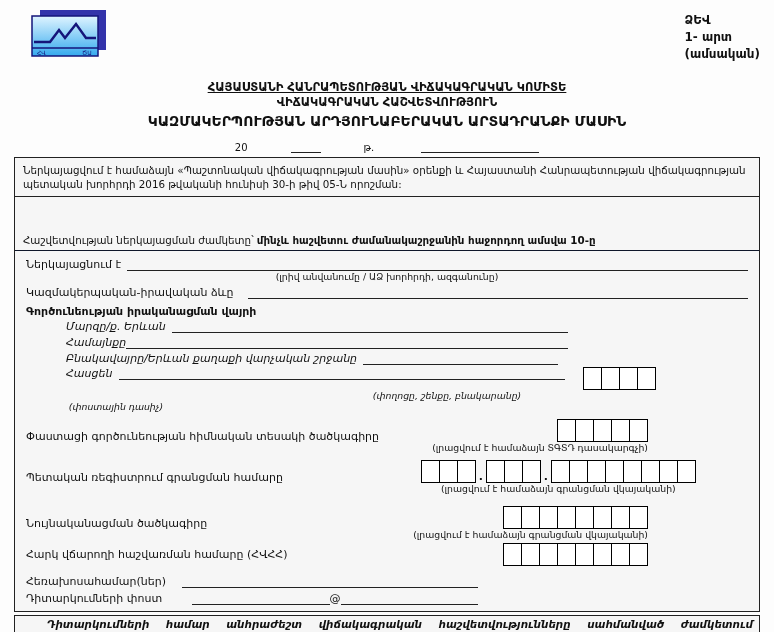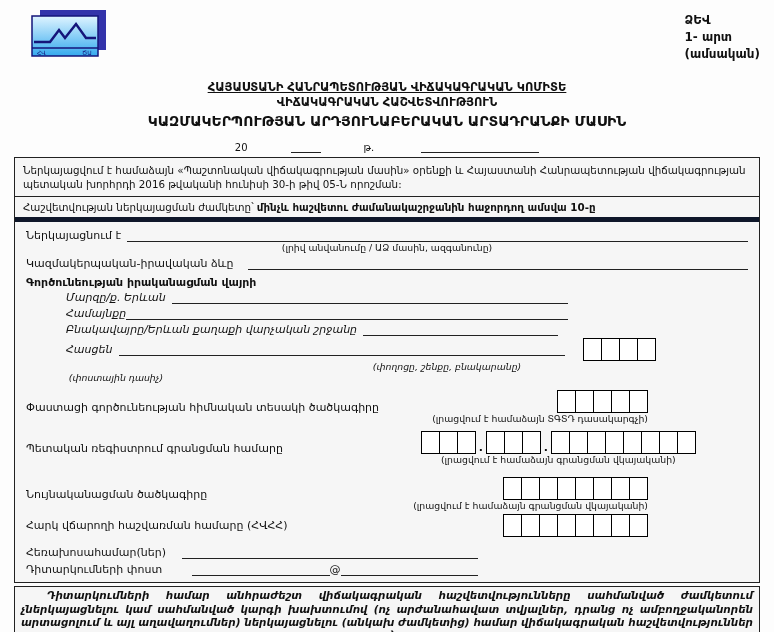--- a/index.html
+++ b/index.html
@@ -24,25 +24,25 @@
   .t3 { font-weight:bold; font-size:14px; line-height:19px; margin-top:2px; }
 
   .yearline { display:flex; justify-content:center; align-items:flex-end; margin-top:6px; font-size:10px; height:16px;gap:39px; }
   .blank { display:inline-block; border-bottom:1px solid #222; height:14px; }
   .yearline .b1 { width:30px; margin:0 4px; }
   .yearline .b2 { width:118px; margin-left:8px; }
 
   
   .mainbox { border:1px solid #222; background:#f6f6f6; margin-top:4px; }
   .introrow { border-bottom:1px solid #222; padding:5px 8px; font-size:10.3px; line-height:14px; }
-  .deadlinerow { border-bottom:5px solid #0f172a; padding:3px 8px; font-size:10.3px; line-height:14px; }
+  .deadlinerow { border-bottom:1px solid #0f172a; padding:3px 8px; font-size:10.3px; line-height:14px;margin-top:33px; }
   .deadlinerow b { font-weight:bold; }
 
   .fields { padding:7px 11px 6px 11px; font-size:11px; }
-  .frow { display:flex; align-items:center; }
+  .frow { display:flex; align-items:flex-start; }
   .frow .lbl { white-space:nowrap; }
   .frow .line { flex:1; border-bottom:1px solid #222; height:13px; margin-left:6px; }
   .cap { font-size:9.3px; color:#111; }
   .capcenter { text-align:center; }
   .ital { font-style:italic; }
   .boldlbl { font-weight:bold; }
   .indent { margin-left:40px; }
 
   .cellrow { display:inline-flex; }
   .cell { display:inline-block; width:19px; height:23px; background:#fff; border:1px solid #000; margin-left:-1px; }
@@ -105,21 +105,21 @@
     <div class="deadlinerow">
       <span>Հաշվետվության ներկայացման ժամկետը՝ </span><b>մինչև հաշվետու ժամանակաշրջանին հաջորդող ամսվա 10-ը</b>
     </div>
 
     <div class="fields">
 
       <div class="frow">
         <span class="lbl">Ներկայացնում է</span>
         <span class="line"></span>
       </div>
-      <div class="cap capcenter">(լրիվ անվանումը / ԱՁ մասին, ազգանունը)</div>
+      <div class="cap capcenter">(լրիվ անվանումը / ԱՁ խորհրդի, ազգանունը)</div>
 
       <div class="frow" style="margin-top:4px;">
         <span class="lbl">Կազմակերպական-իրավական ձևը</span>
         <span class="line" style="margin-left:14px;"></span>
       </div>
 
       <div class="boldlbl" style="margin-top:6px;">Գործունեության իրականացման վայրի</div>
 
       <div class="frow indent" style="margin-top:2px; margin-right:180px;">
         <span class="lbl ital">Մարզը/ք. Երևան</span>

